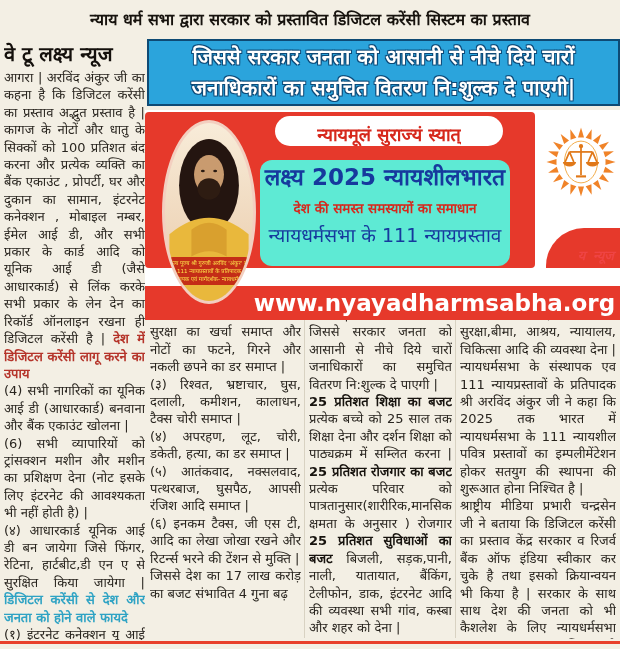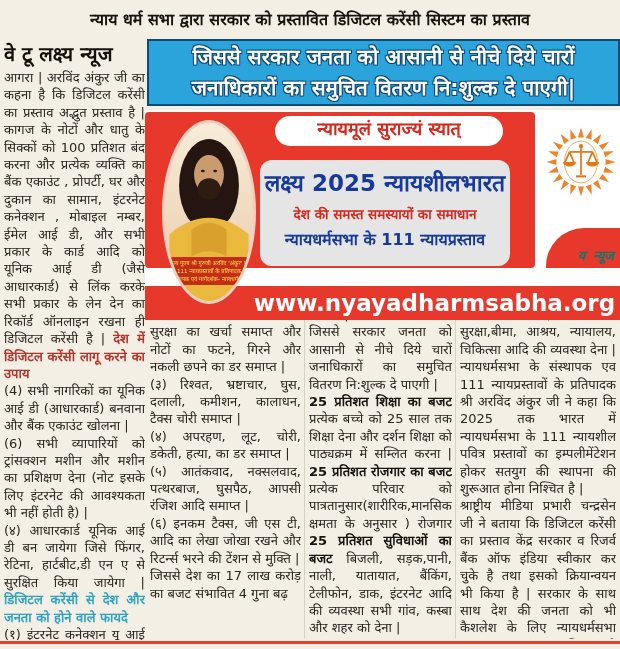--- a/index.html
+++ b/index.html
@@ -26,29 +26,29 @@
 
   
   #promo{position:absolute;left:145px;top:110px;width:475px;height:192px;background:#ffffff;}
   #promo-red{position:absolute;left:0;top:2px;width:390px;height:156px;background:#e6392b;border-radius:4px;z-index:1;}
   #url-bar{position:absolute;left:0;top:176px;width:475px;height:34px;background:#e6392b;z-index:2;
     display:flex;align-items:center;justify-content:center;}
   #url-bar .u{font-size:23px;font-weight:bold;color:#ffffff;padding-left:104px;white-space:nowrap;overflow:hidden;}
   #red-bump{position:absolute;right:0;top:118px;width:74px;height:40px;background:#e6392b;
     border-radius:38px 0 0 0;z-index:2;}
   #watermark{position:absolute;right:6px;top:136px;z-index:3;font-size:13px;font-weight:bold;
-    font-style:italic;color:#0f766e;white-space:nowrap;font-family:Liberation Mono, monospace;}
+    font-style:italic;color:#ef4444;white-space:nowrap;font-family:Liberation Mono, monospace;}
   #motto{position:absolute;left:130px;top:6px;width:228px;height:30px;background:#ffffff;border-radius:16px;
-    z-index:3;display:flex;align-items:flex-start;justify-content:center;}
+    z-index:3;display:flex;align-items:flex-end;justify-content:center;}
   #motto .m{font-size:18px;font-weight:bold;color:#d6281c;white-space:nowrap;overflow:hidden;}
-  #promo-box{position:absolute;left:115px;top:50px;width:250px;height:106px;background:#e5e5e5;
-    border-radius:12px;z-index:3;text-align:center;padding-top:6px;box-sizing:border-box;}
+  #promo-box{position:absolute;left:115px;top:50px;width:250px;height:106px;background:#5eead4;
+    border-radius:12px;z-index:3;text-align:center;box-sizing:border-box;}
   #promo-title{font-size:24px;font-weight:bold;color:#16399d;white-space:nowrap;overflow:hidden;margin:0 4px;}
   #promo-line1{font-size:13.5px;font-weight:bold;color:#d6281c;white-space:nowrap;overflow:hidden;margin:7px 4px 0 4px;}
-  #promo-line2{font-size:16px;font-weight:bold;color:#16399d;white-space:nowrap;overflow:hidden;margin:5px 4px 0 4px;}
+  #promo-line2{font-size:19px;font-weight:normal;color:#16399d;white-space:nowrap;overflow:hidden;margin:5px 4px 0 4px;}
 
   
   #photo{position:absolute;left:17px;top:10px;width:88px;height:178px;border-radius:50%;
     border:3px solid #f3cfc0;overflow:hidden;z-index:4;background:linear-gradient(#f8ecd9,#e9c9a8);}
   #photo svg{display:block;width:100%;height:100%;}
   #photo-caption{position:absolute;left:4%;right:4%;bottom:16px;background:rgba(190,25,18,.88);
     border-radius:4px;padding:2px 1px;text-align:center;}
   #photo-caption div{font-size:5.6px;line-height:8px;color:#ffe34a;white-space:nowrap;overflow:hidden;}
 
   

